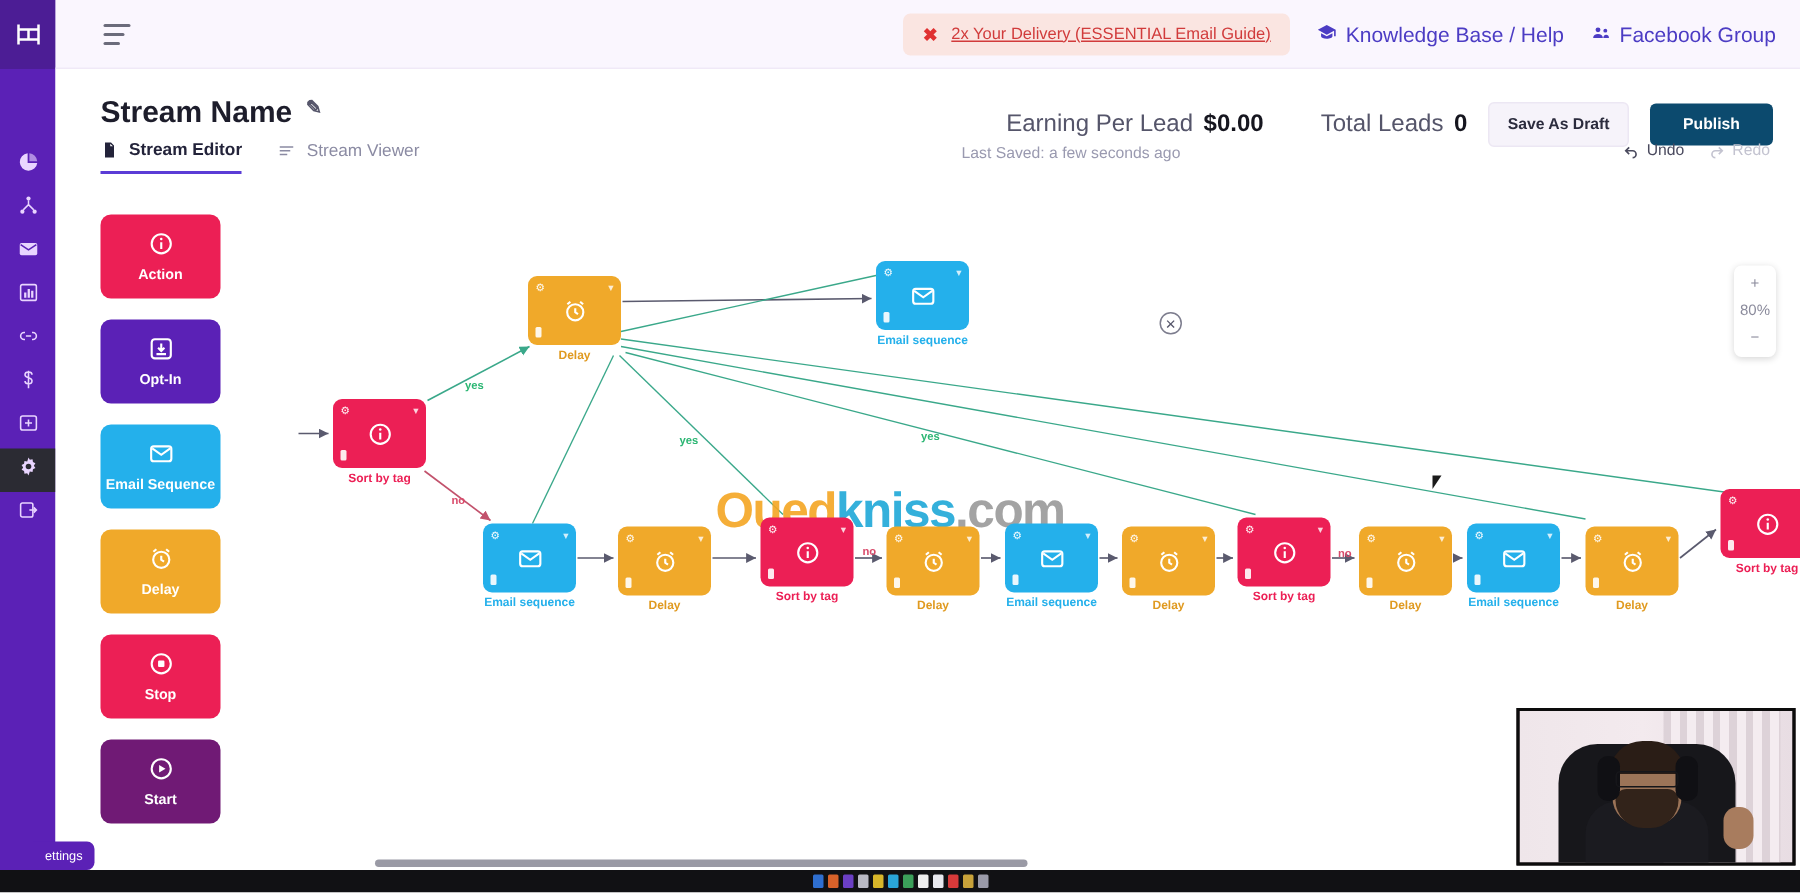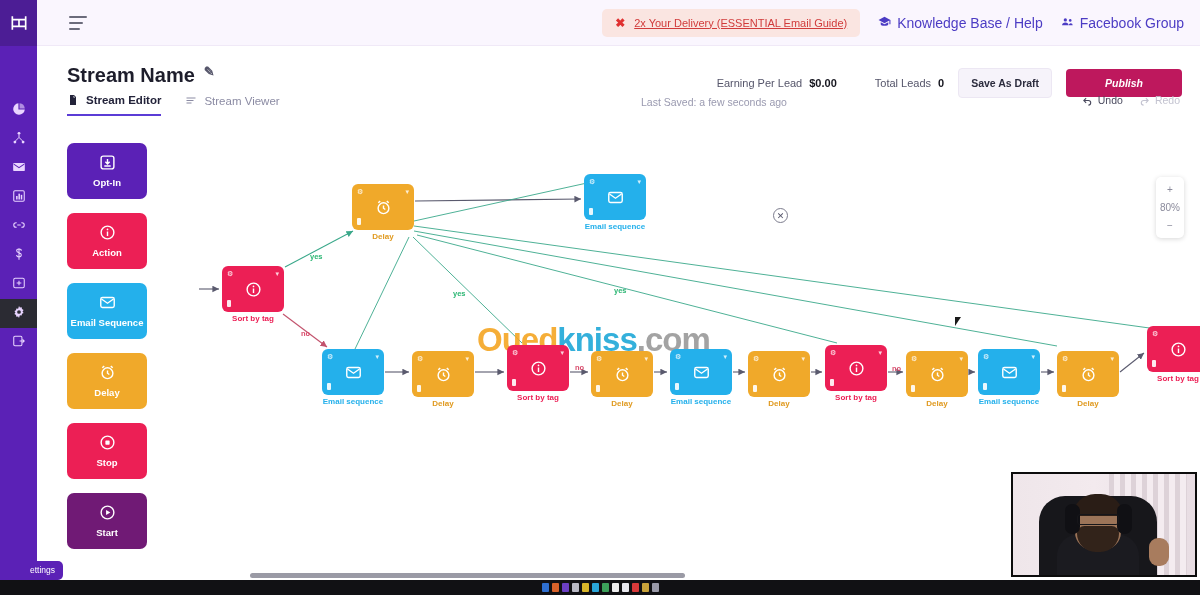--- a/index.html
+++ b/index.html
@@ -43,28 +43,28 @@
   
   .page { position:absolute; left:37px; top:46px; right:0; bottom:15px;
     background:#fff; }
   .hdr { position:relative; height:70px; }
   .title { position:absolute; left:30px; top:18px;
     font-size:20px; font-weight:bold; color:#1d1d2b;
     display:flex; align-items:flex-start; gap:9px; }
   .pencil { color:#55556a; font-size:13px; }
   .hdr-right { position:absolute; right:18px; top:22px;
     display:flex; align-items:center; gap:14px; }
-  .metric { display:flex; align-items:center; gap:7px; font-size:11px;padding-left:24px; }
+  .metric { display:flex; align-items:center; gap:7px; font-size:16px;padding-left:24px; }
   .metric .lbl { color:#55556a; }
   .metric .val { color:#16161f; font-weight:bold; }
   .btn-draft { background:#f6f3fa; color:#2b2b3d; font-size:10.5px;
     font-weight:bold; padding:8px 12px; border-radius:4px;
     border:1px solid #ece7f3; }
-  .btn-publish { background:#be185d; color:#fff; font-size:10.5px;
-    font-weight:bold; padding:8px 39px; border-radius:4px;font-style:italic; }
+  .btn-publish { background:#0c4a6e; color:#fff; font-size:10.5px;
+    font-weight:bold; padding:8px 22px; border-radius:4px; }
 
   
   .tabs { position:absolute; left:30px; top:48px; display:flex; gap:24px; }
   .tab { display:flex; align-items:center; gap:7px; font-size:11.5px;
     padding-bottom:8px; color:#8b8ba3; }
   .tab.active { color:#23233a; font-weight:bold;
     border-bottom:2px solid #5b3cd6; }
   .tab svg { width:12px; height:12px; }
   .saved { position:absolute; left:556px; top:50px;
     font-size:10.5px; color:#9a9ab0;margin-left:48px; }
@@ -307,34 +307,34 @@
         <div class="ur dim">
           <svg width="11" height="11" viewBox="0 0 24 24" fill="none" stroke="#c3c3d0" stroke-width="2.4">
             <path d="M15 7l5 5-5 5M20 12H10a5 5 0 0 0 0 10"></path>
             </svg>
           <span>Redo</span>
         </div>
       </div>
     </div>
 
     <div class="palette" id="palette">
-        <div class="pnode" style="background: rgb(91, 33, 182);">
-          <span><svg viewBox="0 0 24 24">
-              <rect x="3" y="3" width="18" height="18" rx="3" fill="none" stroke="#ffffff" stroke-width="2"></rect>
-              <path d="M12 7v7M9 11l3 3 3-3M7.5 17h9" stroke="#ffffff" stroke-width="2" fill="none"></path>
-            </svg></span>
-          <span>Opt-In</span>
-        </div>
         <div class="pnode" style="background: rgb(236, 31, 85);">
           <span><svg viewBox="0 0 24 24">
               <circle cx="12" cy="12" r="9" fill="none" stroke="#ffffff" stroke-width="2"></circle>
               <circle cx="12" cy="7.6" r="1.2" fill="#ffffff"></circle>
               <path d="M12 10.6v6.4" stroke="#ffffff" stroke-width="2"></path>
             </svg></span>
           <span>Action</span>
+        </div>
+        <div class="pnode" style="background: rgb(91, 33, 182);">
+          <span><svg viewBox="0 0 24 24">
+              <rect x="3" y="3" width="18" height="18" rx="3" fill="none" stroke="#ffffff" stroke-width="2"></rect>
+              <path d="M12 7v7M9 11l3 3 3-3M7.5 17h9" stroke="#ffffff" stroke-width="2" fill="none"></path>
+            </svg></span>
+          <span>Opt-In</span>
         </div>
         <div class="pnode" style="background: rgb(36, 176, 235);">
           <span><svg viewBox="0 0 24 24">
               <rect x="2.5" y="5" width="19" height="14" rx="2.4" fill="none" stroke="#ffffff" stroke-width="2"></rect>
               <path d="M3.5 7l8.5 6 8.5-6" stroke="#ffffff" stroke-width="2" fill="none"></path>
             </svg></span>
           <span>Email Sequence</span>
         </div>
         <div class="pnode" style="background: rgb(240, 169, 42);">
           <span><svg viewBox="0 0 24 24">

